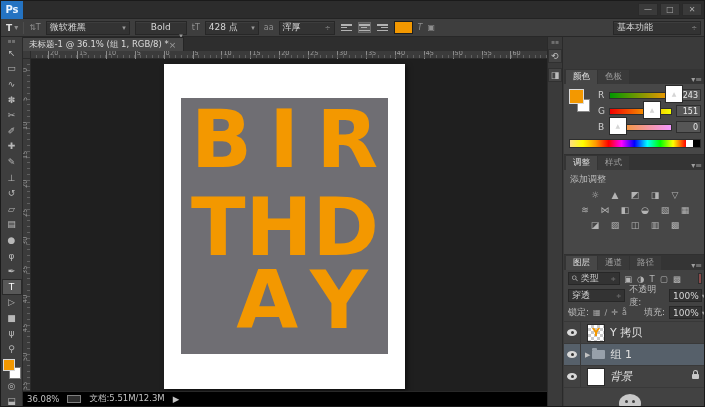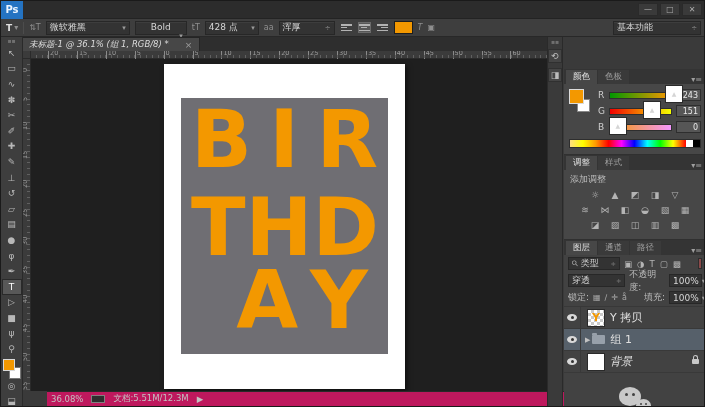--- a/index.html
+++ b/index.html
@@ -33,21 +33,21 @@
   .al-l i:nth-child(2){width:60%;} .al-l i{width:100%;}
   .al-c i{width:100%;margin:0 auto;} .al-c i:nth-child(2){width:60%;}
   .al-r i{width:100%;margin-left:auto;} .al-r i:nth-child(2){width:60%;}
   #opt-swatch{width:19px;height:13px;border:1px solid #1e1e1e;}
   
   #tabbar{position:absolute;left:0;top:36px;width:546px;height:14px;background:#2e2e2e;
           display:flex;align-items:flex-end;}
   #tab-grip{width:20px;height:14px;display:flex;align-items:center;justify-content:center;
             color:#6f6f6f;font-size:7px;}
   #doctab{height:14px;background:#474747;color:#dcdcdc;font-size:8.5px;display:flex;
-          align-items:center;gap:16px;padding:0 7px;border:1px solid #252525;border-bottom:none;font-style:italic;}
+          align-items:center;gap:0;padding:0 7px;border:1px solid #252525;border-bottom:none;}
   #doctab .x{color:#9d9d9d;font-size:9px;}
   
   #toolbar{position:absolute;left:0;top:36px;width:22px;height:371px;background:#3e3e3e;
            border-right:1px solid #2a2a2a;display:flex;flex-direction:column;align-items:center;}
   #toolbar .grip{color:#6f6f6f;font-size:6px;line-height:6px;margin:1px 0 1px;}
   .tool{width:20px;height:15.6px;display:flex;align-items:center;justify-content:center;
         color:#b8b8b8;font-size:9px;}
   .tool.selected{background:#585858;color:#fff;border:1px solid #2a2a2a;}
   #tb-swatches{position:relative;width:20px;height:22px;margin-top:2px;}
   #tb-fg{position:absolute;left:1px;top:0;width:12px;height:12px;border:1px solid #d9d9d9;z-index:2;}
@@ -67,23 +67,23 @@
   .rlbl{position:absolute;font-size:6.5px;color:#9a9a9a;top:0;line-height:5px;}
   .rlbl-v{position:absolute;font-size:6.5px;color:#9a9a9a;left:-1px;transform:rotate(-90deg);
           transform-origin:left top;line-height:6px;}
   #page{position:absolute;left:141px;top:13px;width:241px;height:325px;background:#fff;
         box-shadow:2px 2px 5px rgba(0,0,0,.55);}
   #gray-rect{position:absolute;left:17px;top:34px;width:207px;height:256px;overflow:hidden;}
   .bday-line{position:absolute;left:0;width:207px;display:flex;justify-content:space-between;
              padding:0 10px;font-weight:bold;font-size:80px;line-height:64px;letter-spacing:0;}
   .bday-line.last{justify-content:flex-end;gap:12px;padding-right:20px;}
   
-  #statusbar{position:absolute;left:22px;top:390px;width:524px;height:15px;background:#be185d;
+  #statusbar{position:absolute;left:22px;top:390px;width:524px;height:15px;background:#000000;
              border-top:1px solid #282828;display:flex;align-items:center;gap:8px;
-             padding:0 4px;font-size:8.5px;color:#c2c2c2;margin-left:24px;}
+             padding:0 4px;font-size:8.5px;color:#c2c2c2;}
   #status-box{width:14px;height:8px;border:1px solid #808080;background:#2e2e2e;}
   
   #dockstrip{position:absolute;left:546px;top:36px;width:16px;height:371px;background:#3a3a3a;
              border-left:1px solid #2a2a2a;border-right:1px solid #2a2a2a;
              display:flex;flex-direction:column;align-items:center;padding-top:2px;}
   #dockstrip .grip{color:#6f6f6f;font-size:6px;line-height:5px;}
   .dock-ic{width:14px;height:14px;margin-top:5px;display:flex;align-items:center;justify-content:center;
            color:#bdbdbd;font-size:9px;background:#454545;border:1px solid #303030;}
   
   #panels{position:absolute;left:563px;top:36px;width:142px;height:371px;background:#424242;
@@ -105,21 +105,21 @@
   .track .thumb{position:absolute;bottom:-5px;margin-left:-3px;color:#d5d5d5;font-size:6px;line-height:5px;}
   .tr-R{background:linear-gradient(to right,rgb(0,151,0),rgb(255,151,0));}
   .tr-G{background:linear-gradient(to right,rgb(243,0,0),rgb(243,255,0));}
   .tr-B{background:linear-gradient(to right,rgb(243,151,0),rgb(243,151,255));}
   .ch .val{width:25px;height:12px;background:#565656;border:1px solid #2e2e2e;color:#e8e8e8;
            font-size:8px;display:flex;align-items:center;justify-content:flex-end;padding:0 2px;}
   #spectrum-row{display:flex;height:9px;margin:2px 5px 6px;border:1px solid #2e2e2e;}
   #spectrum{flex:1;background:linear-gradient(to right,#ffdf80,#ff0,#f90,#f00,#f0f,#00f,#0ff,#0f0,#ff0,#f00);}
   #spec-w{width:7px;background:#fff;} #spec-k{width:7px;background:#000;}
   
-  #adj-body{padding:3px 6px 5px;}
+  #adj-body{padding:3px 6px 20px;}
   #adj-hint{color:#bdbdbd;margin-bottom:3px;}
   .adj-row{display:flex;justify-content:center;gap:5px;margin-bottom:3px;}
   .adj-ic{width:15px;height:12px;display:flex;align-items:center;justify-content:center;
           color:#b4b4b4;font-size:9px;}
   
   #layers{flex:1;display:flex;flex-direction:column;background:#424242;}
   .lrow{display:flex;align-items:center;gap:4px;height:17px;padding:0 4px;color:#cfcfcf;}
   #filter-row .search{display:flex;align-items:center;gap:3px;width:52px;height:13px;background:#333;
       border:1px solid #272727;padding:0 3px;}
   #filter-row .search .mag{display:inline-block;transform:rotate(-45deg);font-size:8px;color:#aaa;}

